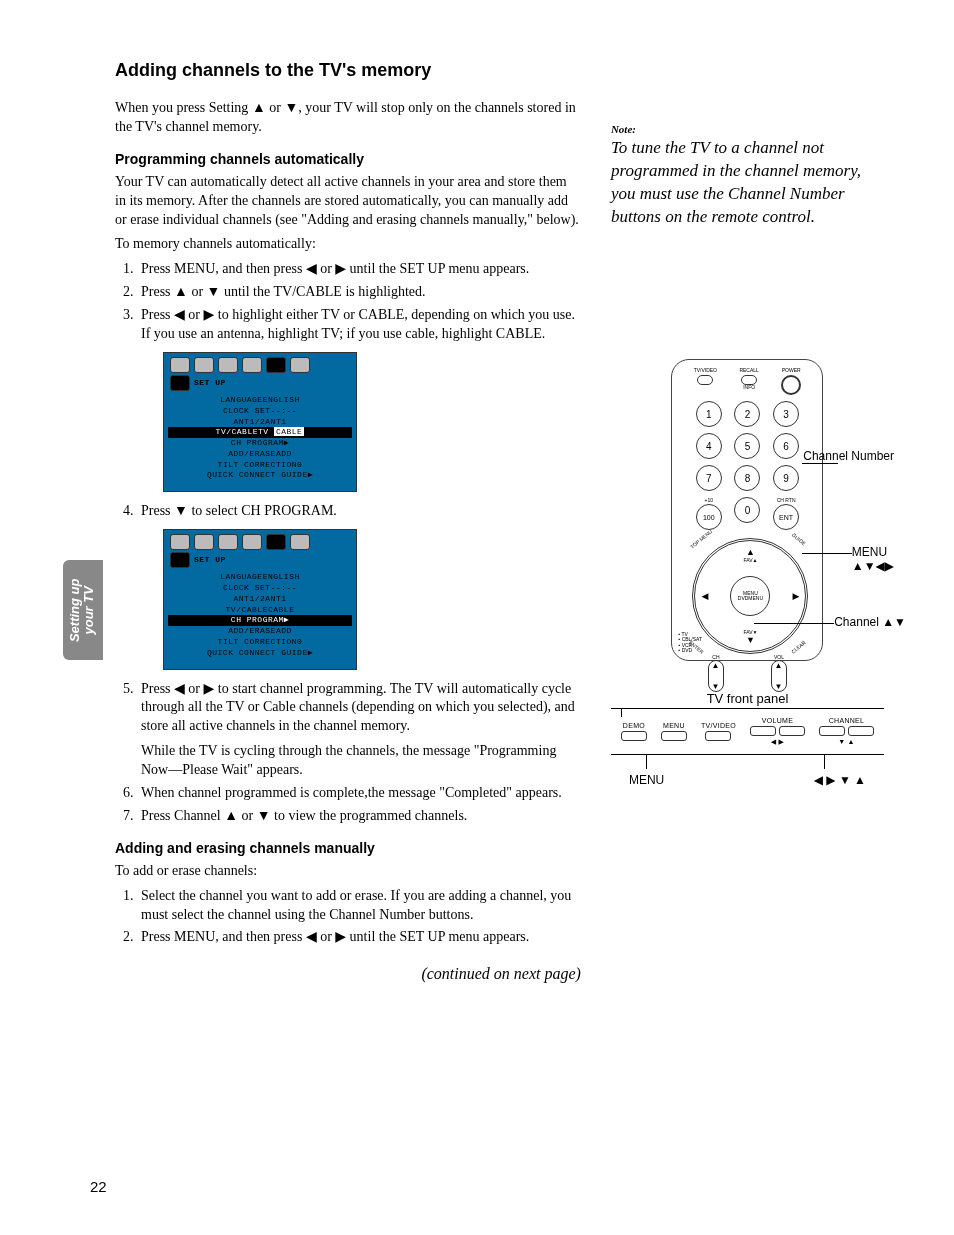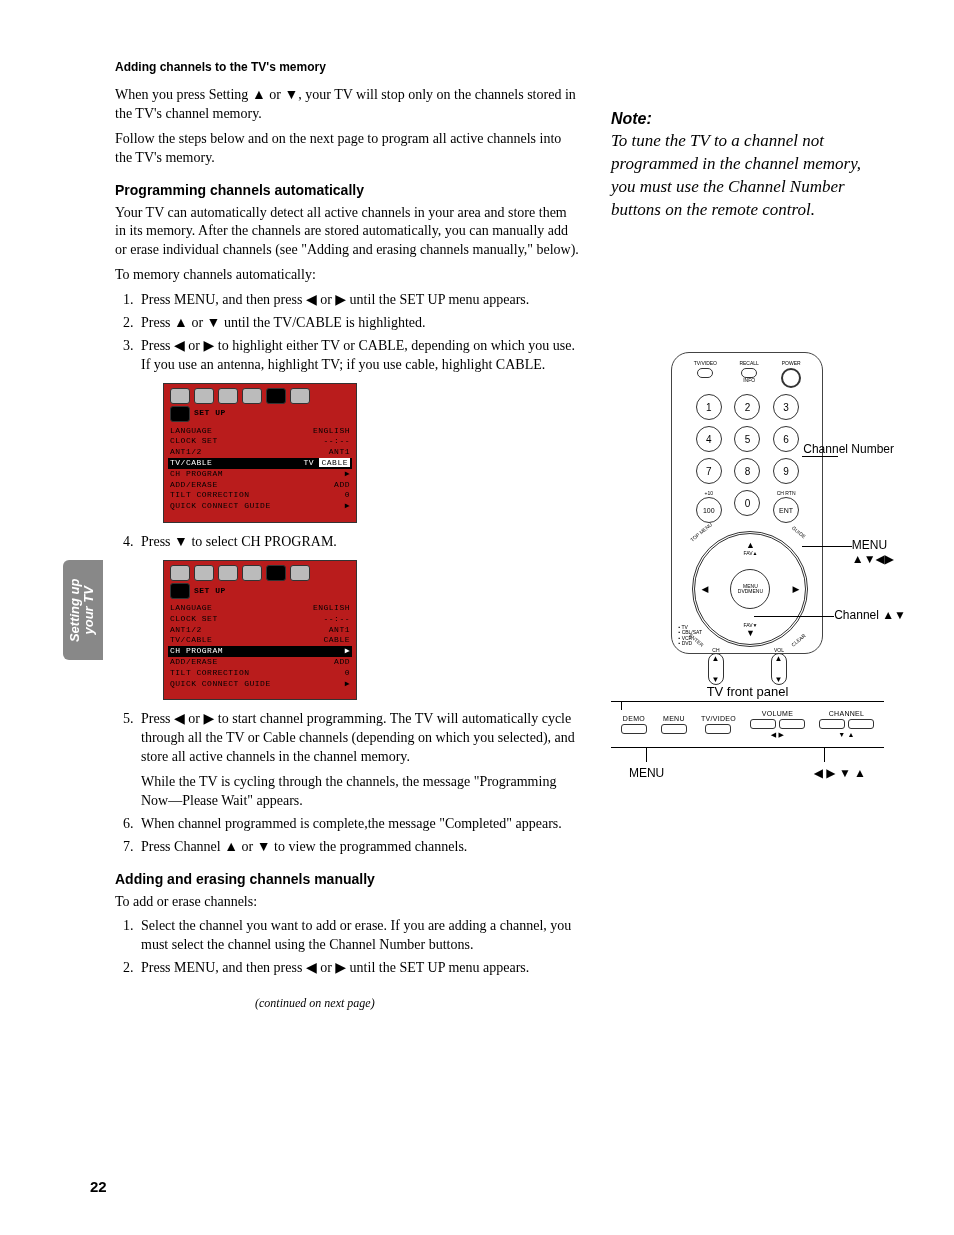--- a/index.html
+++ b/index.html
@@ -44,22 +44,22 @@
   }
   .cols {
     display: flex;
     gap: 30px;
   }
   .col-main { flex: 1 1 440px; }
   .col-side { flex: 0 0 265px; }
   h1 {
     font-family: Arial, Helvetica, sans-serif;
     font-weight: 800;
-    font-size: 12px;
-    margin: 5px 0 6px 0;
+    font-size: 18px;
+    margin: 5px 0 12px 0;
   }
   h2 {
     font-family: Arial, Helvetica, sans-serif;
     font-weight: 800;
     font-size: 14px;
     margin: 14px 0 4px 0;
   }
   p {
     font-size: 14px;
     line-height: 1.35;
@@ -69,52 +69,52 @@
     padding-left: 22px;
     margin: 6px 0;
   }
   ol li {
     font-size: 14px;
     line-height: 1.35;
     margin-bottom: 4px;
     padding-left: 4px;
   }
   .note-h {
-    font-family: Liberation Sans, sans-serif;
+    font-family: Liberation Serif, serif;
     font-weight: 800;
     font-style: italic;
-    font-size: 16px;
+    font-size: 11px;
     margin: 30px 0 2px 0;
   }
   .note-body {
     font-style: italic;
     font-size: 17px;
     line-height: 1.35;
     margin-top: 0;
   }
   .cont {
     font-style: italic;
-    font-size: 12px;
-    text-align: left;
+    font-size: 16px;
+    text-align: right;
     margin-top: 18px;
     margin-left: 140px;
   }
   .page-num {
     position: absolute;
     left: 90px;
     bottom: 40px;
     font-family: Arial, Helvetica, sans-serif;
-    font-weight: 700;
+    font-weight: 400;
     font-size: 15px;
   }
   
   .osd {
     width: 180px;
     border: 1px solid #333;
-    background: #b91c1c;
+    background: #0369a1;
     margin: 8px 0 10px 22px;
     padding: 4px 6px 10px 6px;
     font-family: "Courier New", monospace;
     font-size: 8px;
     letter-spacing: 0.5px;
   }
   .osd-tabs {
     display: flex;
     gap: 4px;
     margin-bottom: 2px;
@@ -129,21 +129,21 @@
   .osd-title {
     display: flex;
     align-items: center;
     gap: 4px;
     margin: 2px 0 4px 0;
     font-weight: bold;
   }
   .osd-title .osd-tab { background:#000; color:#fff;}
   .osd-row {
     display: flex;
-    justify-content: space-between;
+    justify-content: center;
     white-space: pre;
   }
   .osd-row.hl {
     background: #000;
     color: #fff;
     margin: 0 -2px;
     padding: 0 2px;
   }
   .osd-row .val-hl {
     background: #000;
@@ -275,21 +275,20 @@
     </div>
   </div>
 
   <h1>Adding channels to the TV's memory</h1>
 
   <div class="cols">
     <div class="col-main">
       <p>
         <span>When you press Setting </span>▲<span> or </span>▼<span>, your TV will stop only on the channels stored in the TV's channel memory.</span>
       </p>
-      <p>Follow the steps below and on the next page to program all active channels into the TV's memory.</p>
 
       <h2>Programming channels automatically</h2>
       <p>Your TV can automatically detect all active channels in your area and store them in its memory. After the channels are stored automatically, you can manually add or erase individual channels (see "Adding and erasing channels manually," below).</p>
       <p>To memory channels automatically:</p>
 
       <ol>
         <li>
           <span>Press MENU, and then press </span>◀<span> or </span>▶<span> until the SET UP menu appears.</span>
         </li>
         <li>

